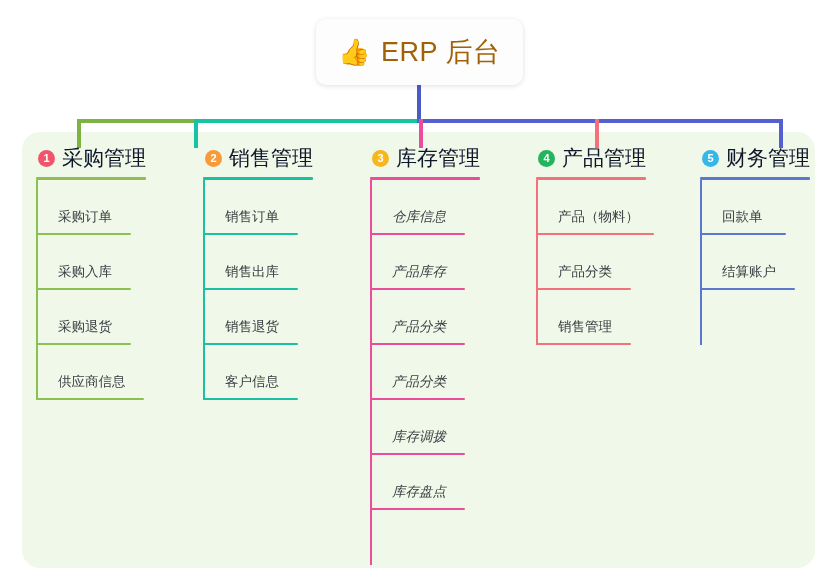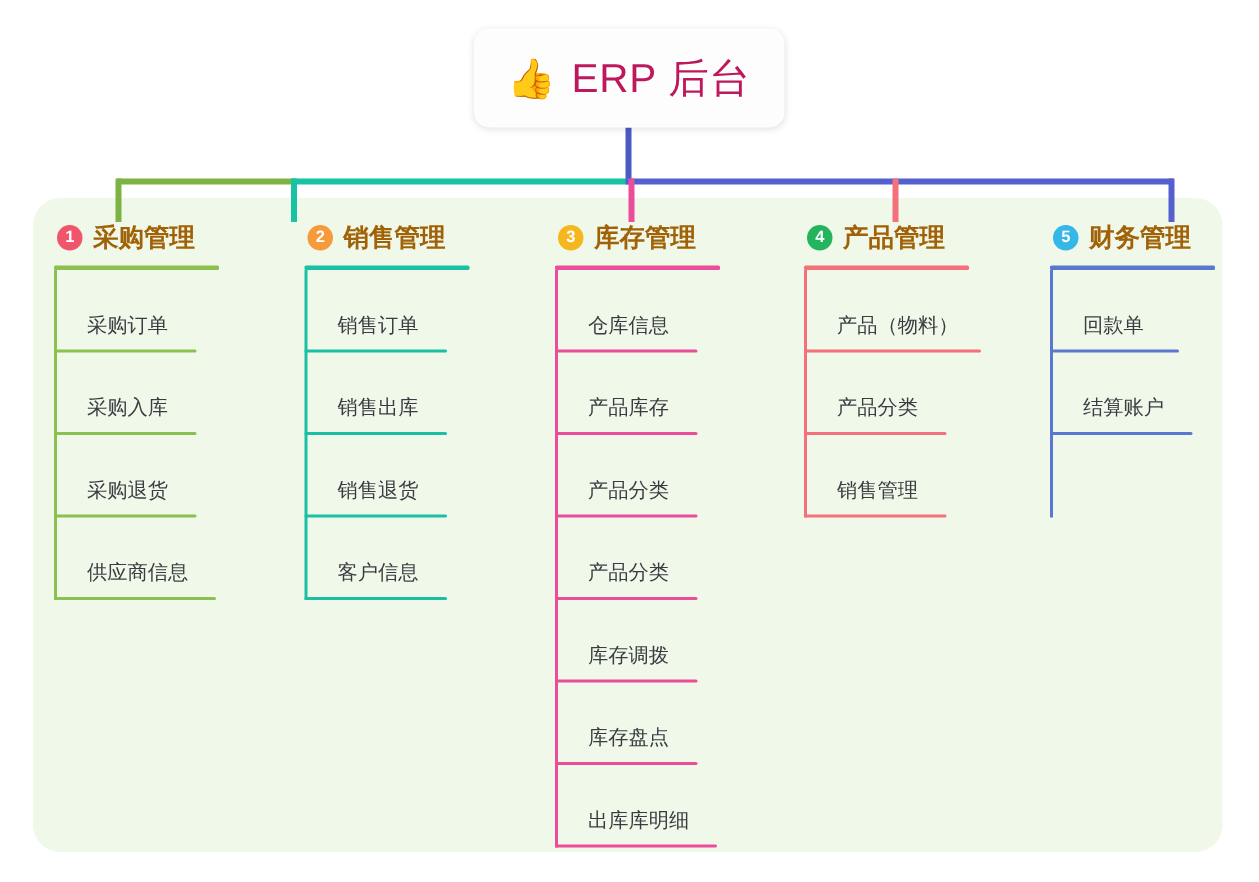--- a/index.html
+++ b/index.html
@@ -39,21 +39,21 @@
     gap: 10px;
   }
   #root-icon {
     font-size: 26px;
     line-height: 1;
     display: inline-block;
     filter: saturate(1.1);
   }
   #root-label {
     font-size: 27px;
-    color: #be185d;
+    color: #a16207;
     letter-spacing: 0.5px;
     white-space: nowrap;
   }
 
   
   #connectors {
     position: absolute;
     left: 0; top: 0;
     width: 839px; height: 588px;
     pointer-events: none;
@@ -76,23 +76,22 @@
     width: 17px; height: 17px;
     border-radius: 50%;
     color: #ffffff;
     font-size: 11px;
     line-height: 17px;
     text-align: center;
     font-weight: bold;
     flex: 0 0 auto;
   }
   .branch-title {
-    font-size: 17px;
-    color: #a16207;
-    font-weight: bold;
+    font-size: 21px;
+    color: #0f172a;
   }
   .branch-rule {
     height: 3px;
     border-radius: 1px;
     margin-top: 7px;
   }
 
   
   .leaves {
     position: relative;
@@ -204,21 +203,21 @@
             <div class="leaf-rule" style="background: rgb(26, 191, 164); width: 95px;"></div>
           </div>
         </div>
       </div>
       <div class="branch" style="left: 370px;">
         <div class="branch-header">
           <span class="badge" style="background: rgb(245, 183, 29);">3</span>
           <span class="branch-title">库存管理</span>
         </div>
         <div class="branch-rule" style="background: rgb(236, 77, 154); width: 110px;"></div>
-        <div class="leaves" style="color: rgb(236, 77, 154);">
+        <div class="leaves" style="color: rgb(236, 77, 154); font-style: italic;">
           <div class="spine" style="height: 385px;"></div>
           <div class="leaf">
             <div class="leaf-label">仓库信息</div>
             <div class="leaf-rule" style="background: rgb(236, 77, 154); width: 95px;"></div>
           </div>
           <div class="leaf">
             <div class="leaf-label">产品库存</div>
             <div class="leaf-rule" style="background: rgb(236, 77, 154); width: 95px;"></div>
           </div>
           <div class="leaf">
@@ -229,24 +228,20 @@
             <div class="leaf-label">产品分类</div>
             <div class="leaf-rule" style="background: rgb(236, 77, 154); width: 95px;"></div>
           </div>
           <div class="leaf">
             <div class="leaf-label">库存调拨</div>
             <div class="leaf-rule" style="background: rgb(236, 77, 154); width: 95px;"></div>
           </div>
           <div class="leaf">
             <div class="leaf-label">库存盘点</div>
             <div class="leaf-rule" style="background: rgb(236, 77, 154); width: 95px;"></div>
-          </div>
-          <div class="leaf">
-            <div class="leaf-label">出库库明细</div>
-            <div class="leaf-rule" style="background: rgb(236, 77, 154); width: 108px;"></div>
           </div>
         </div>
       </div>
       <div class="branch" style="left: 536px;">
         <div class="branch-header">
           <span class="badge" style="background: rgb(35, 180, 93);">4</span>
           <span class="branch-title">产品管理</span>
         </div>
         <div class="branch-rule" style="background: rgb(244, 112, 122); width: 110px;"></div>
         <div class="leaves" style="color: rgb(244, 112, 122);">

